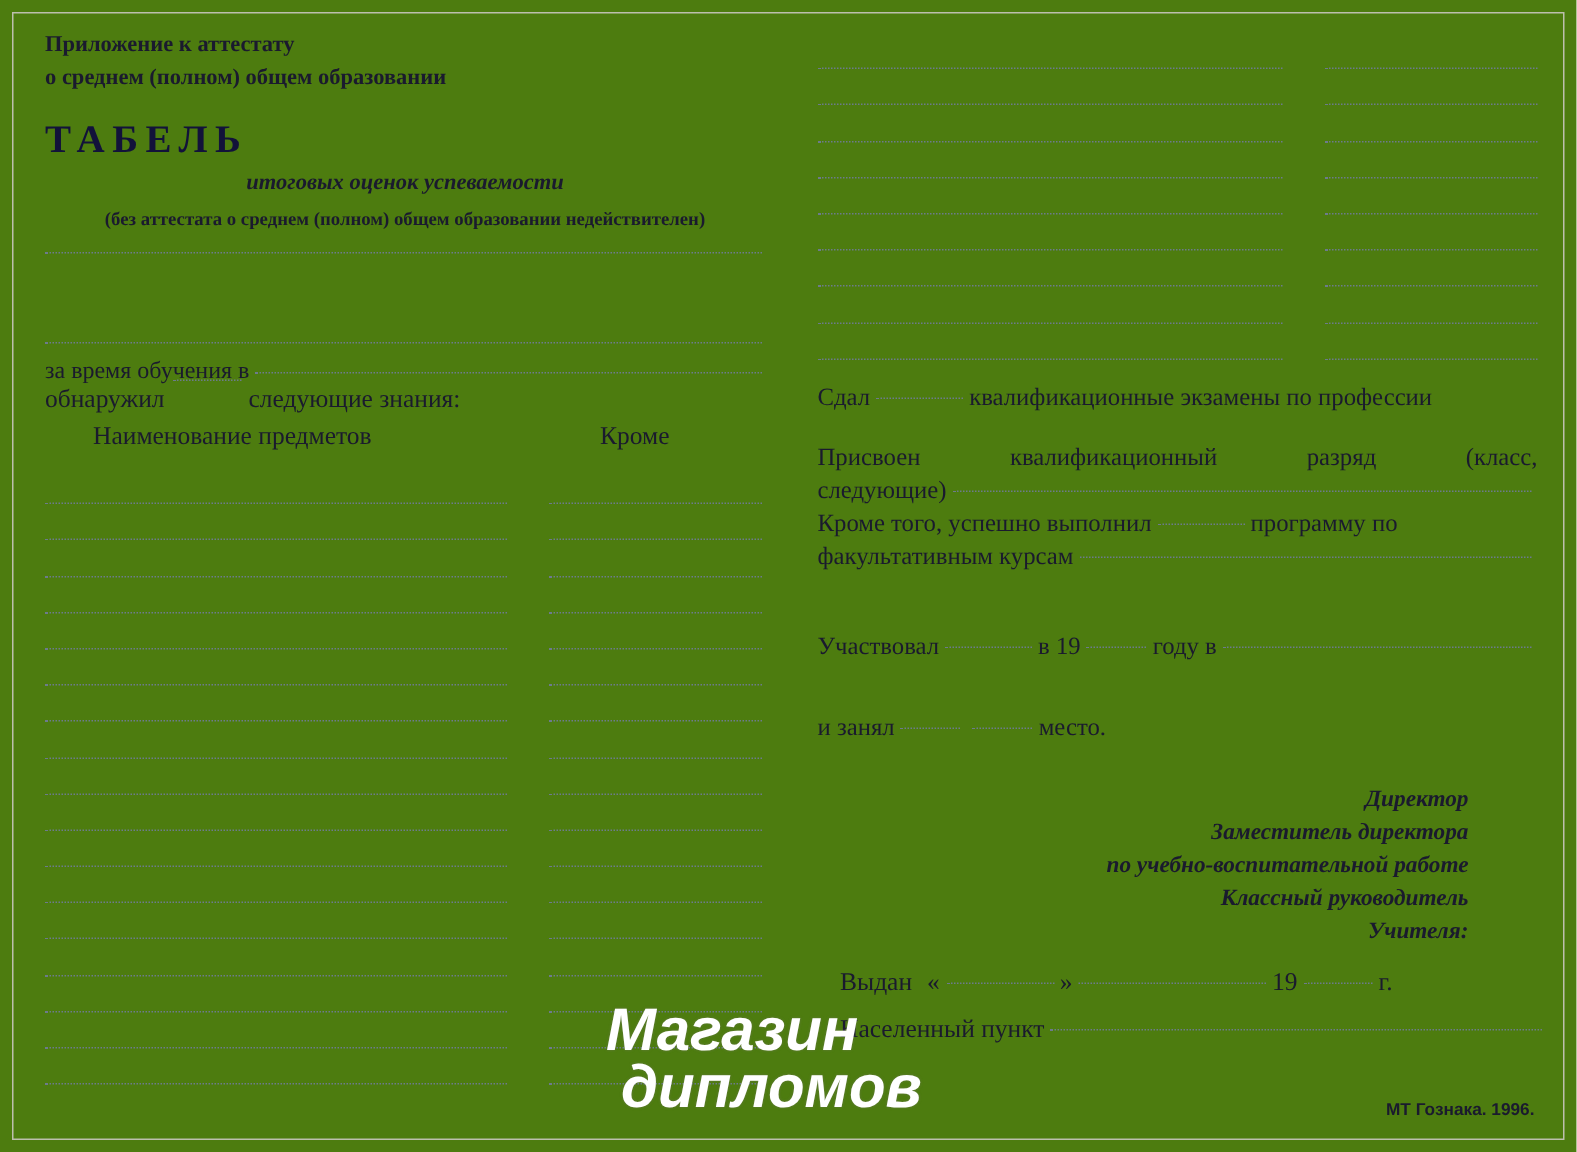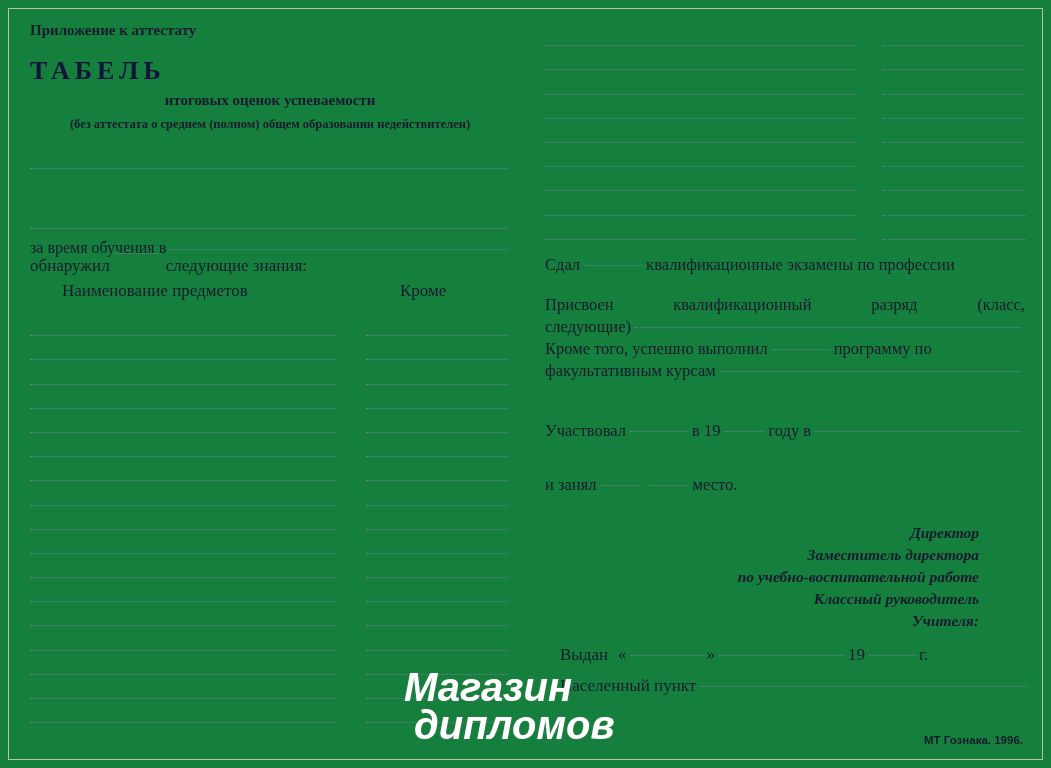--- a/index.html
+++ b/index.html
@@ -7,21 +7,21 @@
     padding: 0;
     background: #ffffff;
   }
   body {
     font-family: "Liberation Serif", serif;
   }
   .page {
     position: relative;
     width: 1051px;
     height: 768px;
-    background: #15803d;
+    background: #4d7c0f;
     overflow: hidden;
     box-sizing: border-box;
   }
   .border-frame {
     position: absolute;
     left: 8px;
     top: 8px;
     right: 8px;
     bottom: 8px;
     border: 1px solid #bdbfae;
@@ -46,20 +46,21 @@
     letter-spacing: 5px;
     margin-top: 14px;
     color: #12123a;
   }
   .subtitle {
     text-align: center;
     font-size: 15px;
     font-weight: 600;
     margin-top: 6px;
     color: #1a1a2e;
+    font-style: italic;
   }
   .note {
     text-align: center;
     font-size: 12.5px;
     font-weight: 600;
     margin-top: 8px;
     color: #1a1a2e;
   }
   .dotline {
     border-bottom: 1.5px dotted #6d7b8d;
@@ -293,20 +294,21 @@
   .watermark .l2 { padding-left: 10px; }
 </style>
 </head>
 <body>
 
 <div class="page">
   <div class="border-frame"></div>
 
   <div class="left-col">
     <div class="hdr-line">Приложение к аттестату</div>
+    <div class="hdr-line">о среднем (полном) общем образовании</div>
     <div class="title-tabel">ТАБЕЛЬ</div>
     <div class="subtitle">итоговых оценок успеваемости</div>
     <div class="note">(без аттестата о среднем (полном) общем образовании недействителен)</div>
   </div>
 
   <div class="left-blank1">
     <div class="dotline"></div>
   </div>
 
   <div class="za-vremya">

